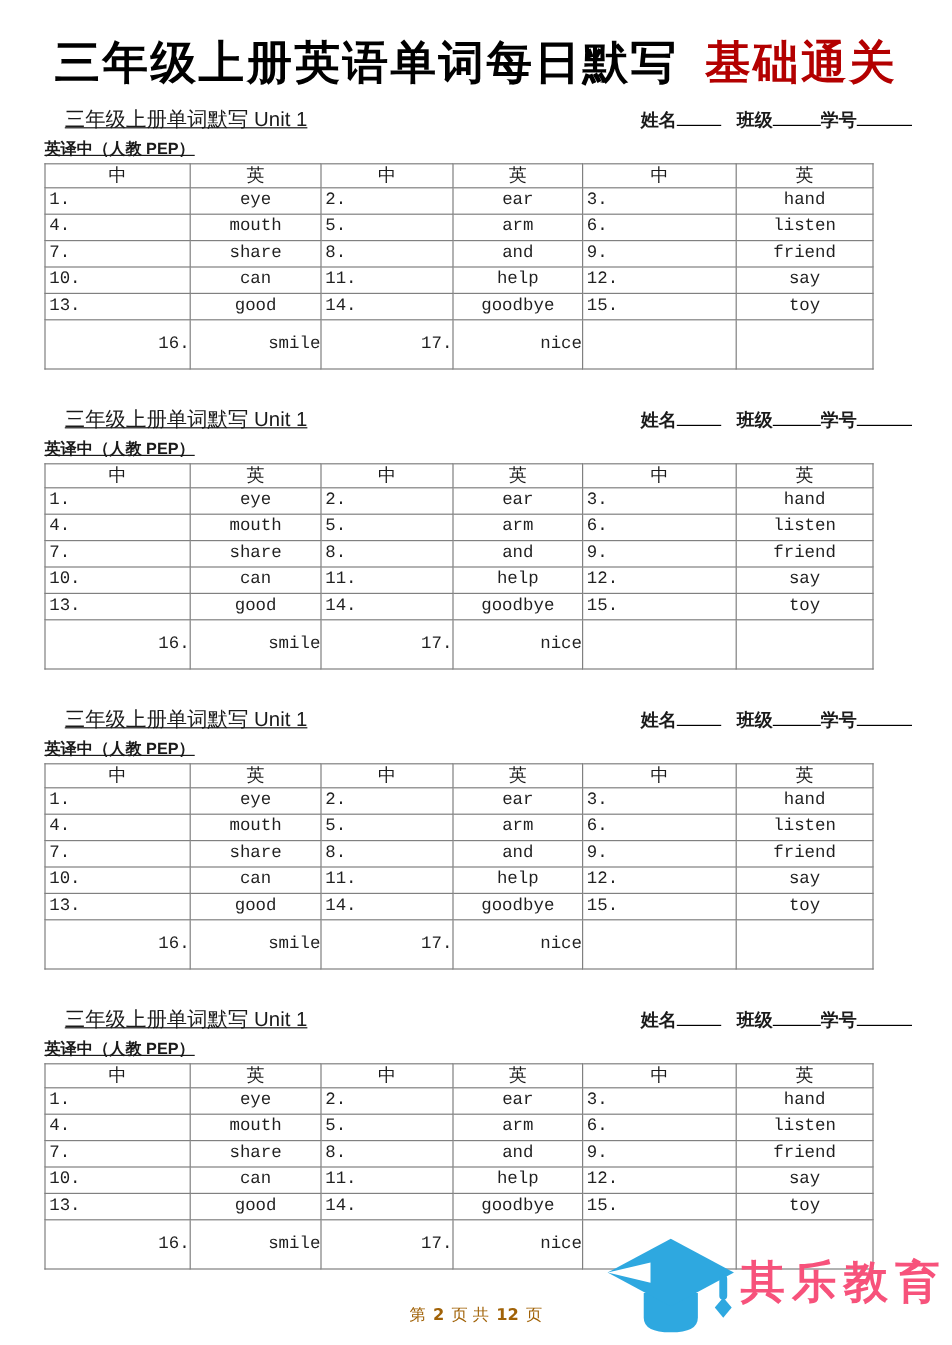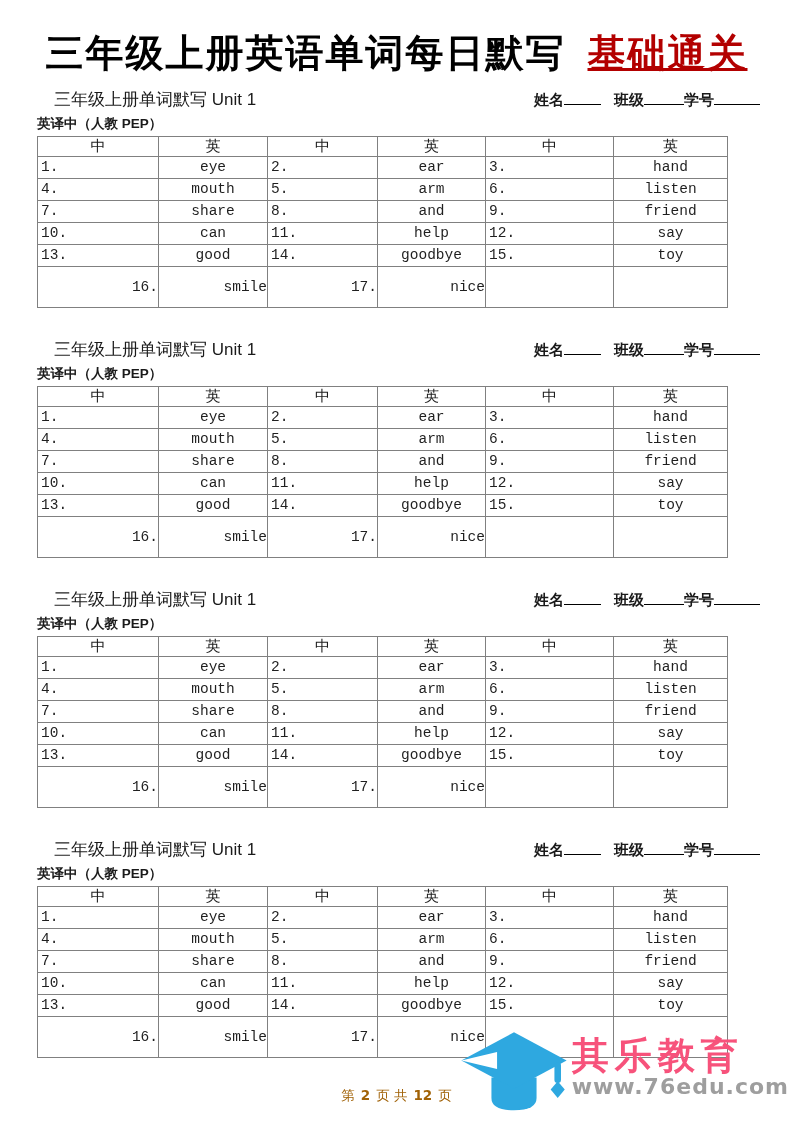--- a/index.html
+++ b/index.html
@@ -16,44 +16,46 @@
     width:793px;height:1121px;position:relative;overflow:hidden;
     background:#ffffff;color:var(--text-black);
     font-family:"Liberation Serif",serif;
   }
   
   .main-title{
     margin-top:32px;text-align:center;
     font-size:38px;font-weight:700;letter-spacing:2px;line-height:1.15;
     font-family:"Liberation Serif",serif;color:#000;
   }
-  .main-title .badge{color:var(--badge-red);margin-left:22px;text-decoration:underline;}
+  .main-title .badge{color:var(--badge-red);margin-left:22px;}
   
   #sections{margin:0;}
   .section{margin:30px 33px 0 37px;}
   #sections .section:first-child{margin-top:12px;}
   .sec-head{display:flex;justify-content:space-between;align-items:baseline;}
   .sec-title{
     font-size:17px;font-weight:500;padding-left:17px;white-space:nowrap;
     font-family:"Liberation Sans",sans-serif;
+    text-decoration:underline;
   }
   .sec-fields{
     font-size:15px;font-weight:700;white-space:nowrap;
     font-family:"Liberation Sans",sans-serif;
     margin-left:18px;
   }
   .blank{
     display:inline-block;height:4px;border-bottom:1.6px solid #000;
   }
   .blank.b1{width:37px;margin-right:13px;}
   .blank.b2{width:40px;}
   .blank.b3{width:46px;}
   .sec-sub{
     margin-top:4px;font-size:13.5px;font-weight:700;
     font-family:"Liberation Sans",sans-serif;
+    text-decoration:underline;
   }
   
   .word-table{
     margin-top:3px;border-collapse:collapse;table-layout:fixed;width:690px;
   }
   .word-table th,.word-table td{
     border:1px solid var(--table-border);padding:0;overflow:hidden;
   }
   .word-table th{
     height:20px;font-weight:400;font-size:15px;text-align:center;
@@ -427,17 +429,16 @@
   <div class="logo">
     <svg class="logo-cap" width="116" height="94" viewBox="0 0 120 100" xmlns="http://www.w3.org/2000/svg">
       <path d="M36 60 L84 60 L84 82 Q84 95 60 95 Q36 95 36 82 Z" fill="var(--logo-blue)"></path>
       <path d="M4 42 L60 12 L116 42 L60 72 Z" fill="var(--logo-blue)"></path>
       <path d="M4 42 L42 33 L42 51 Z" fill="#ffffff"></path>
       <rect x="103" y="44" width="7" height="22" rx="3.5" fill="var(--logo-blue)"></rect>
       <path d="M106.5 64 L114 73 L106.5 82 L99 73 Z" fill="var(--logo-blue)"></path>
     </svg>
     <div class="logo-text">
       <span class="logo-name">其乐教育</span>
-      <span class="logo-url">www.76edu.com</span>
     </div>
   </div>
 
 </div>
 
 </body></html>

